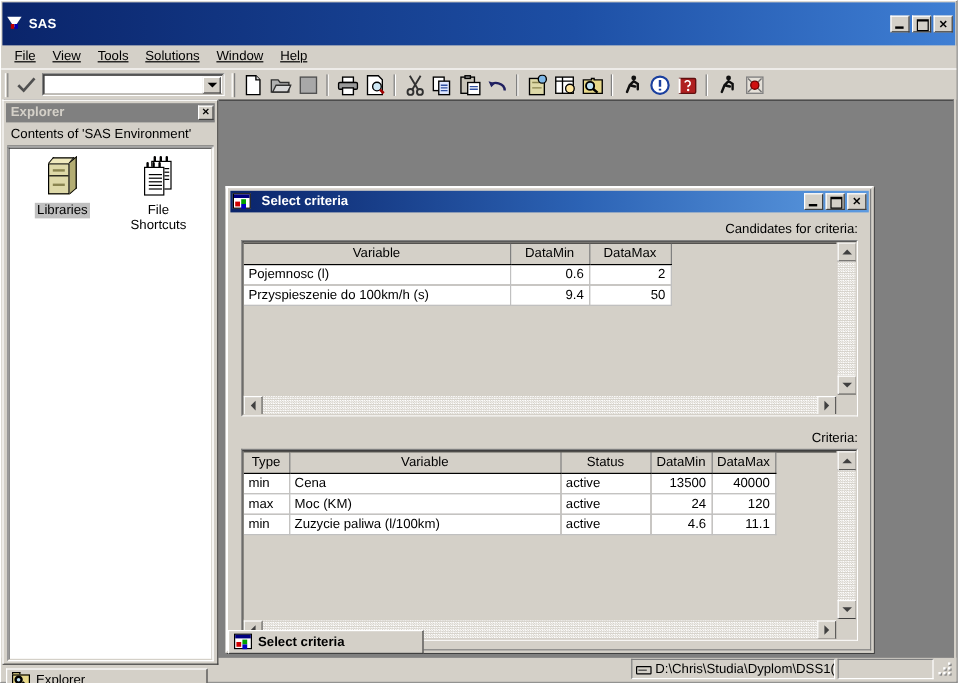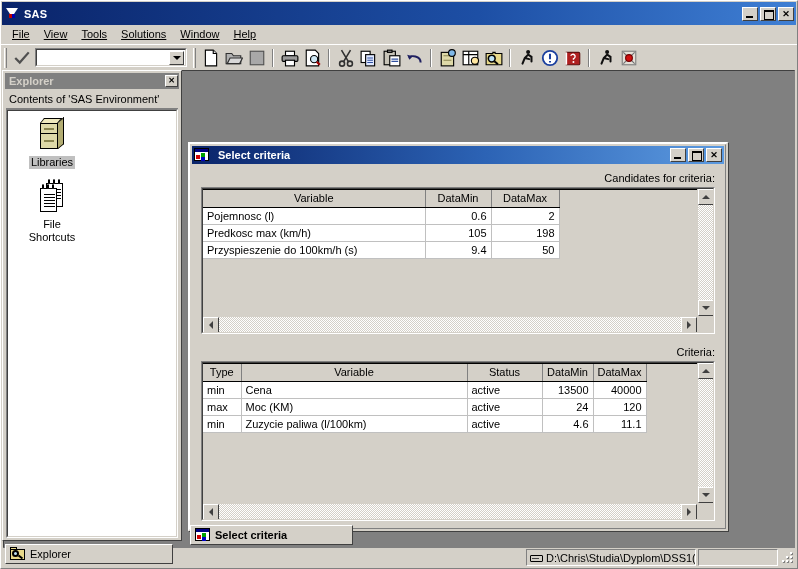--- a/index.html
+++ b/index.html
@@ -23,21 +23,21 @@
     background: #d4d0c8;
     border: 1px solid #808080;
     border-top-color: #ffffff;
     border-left-color: #ffffff;
     display: flex;
     flex-direction: column;
   }
 
   
   #app-titlebar {
-    height: 23px;
+    height: 36px;
     margin: 1px 1px 0 1px;
     background: linear-gradient(to right, #0a246a 0%, #1d4fa5 60%, #3f7fd4 100%);
     display: flex;
     align-items: center;
     padding: 0 2px 0 3px;
     flex: 0 0 auto;
   }
   .sas-logo {
     width: 15px; height: 14px;
     position: relative;
@@ -234,21 +234,20 @@
     overflow: hidden;
   }
   #explorer-body-inner {
     position: absolute; left: 0; top: 0; right: 0; bottom: 0;
     border: 1px solid #404040;
     border-right-color: #d4d0c8;
     border-bottom-color: #d4d0c8;
     padding: 8px 0 0 10px;
     display: flex;
     gap: 12px;
-    flex-direction: column;
   }
   .exp-icon-cell {
     width: 68px;
     display: flex; flex-direction: column; align-items: center;
     cursor: default;
   }
   .exp-icon-art { height: 34px; width: 34px; position: relative; margin-bottom: 3px; }
   .exp-icon-label {
     font-size: 11px; color: #000; text-align: center; line-height: 13px;
     padding: 0 2px;
@@ -783,25 +782,20 @@
                         <th>Variable</th>
                         <th>DataMin</th>
                         <th>DataMax</th>
                       </tr>
                     </thead>
                     <tbody>
                       <tr>
                         <td class="lft">Pojemnosc (l)</td>
                         <td class="num">0.6</td>
                         <td class="num">2</td>
-                      </tr>
-                      <tr>
-                        <td class="lft">Predkosc max (km/h)</td>
-                        <td class="num">105</td>
-                        <td class="num">198</td>
                       </tr>
                       <tr>
                         <td class="lft">Przyspieszenie do 100km/h (s)</td>
                         <td class="num">9.4</td>
                         <td class="num">50</td>
                       </tr>
                     </tbody>
                   </table>
                 </div>
                 <div class="vscroll">

